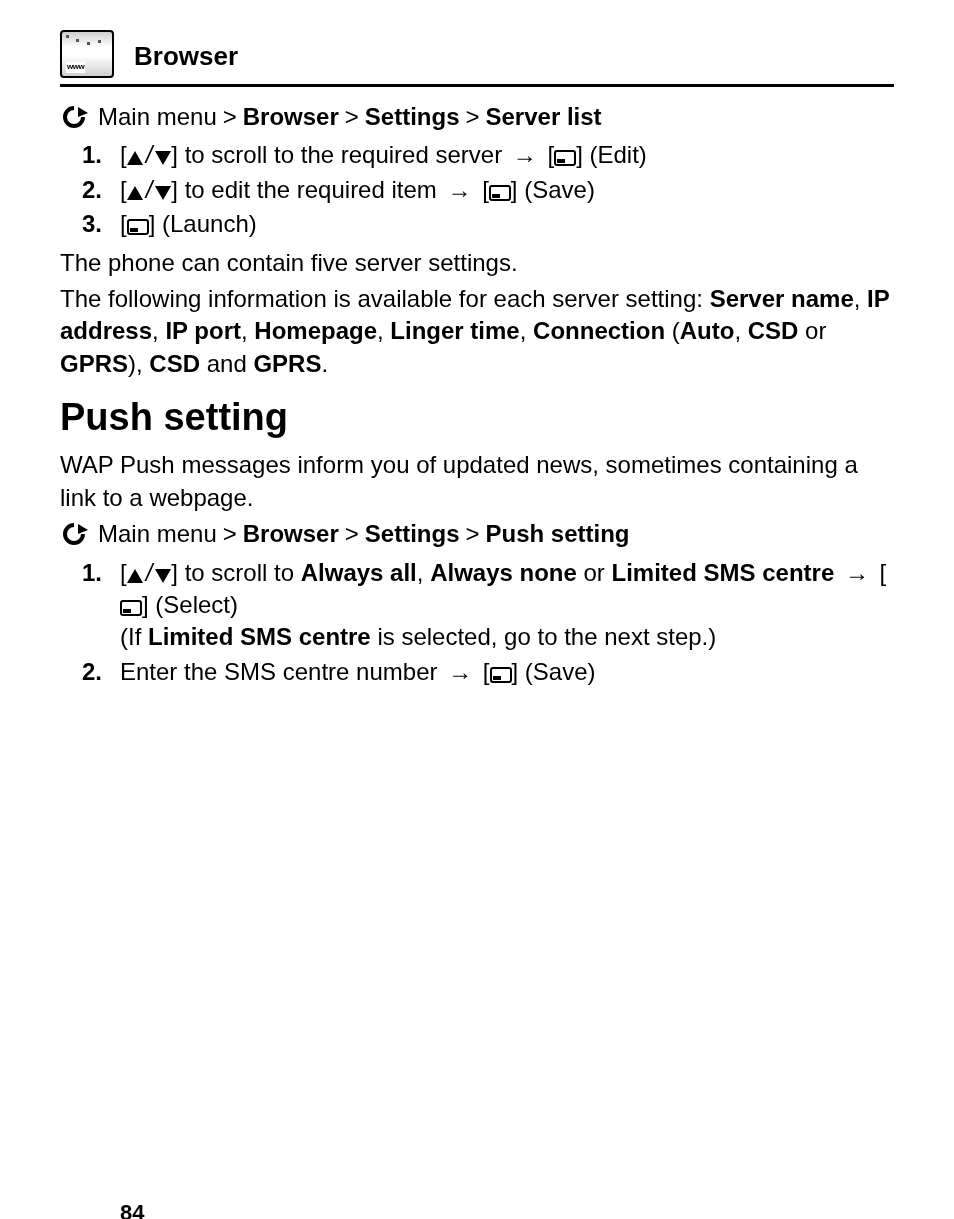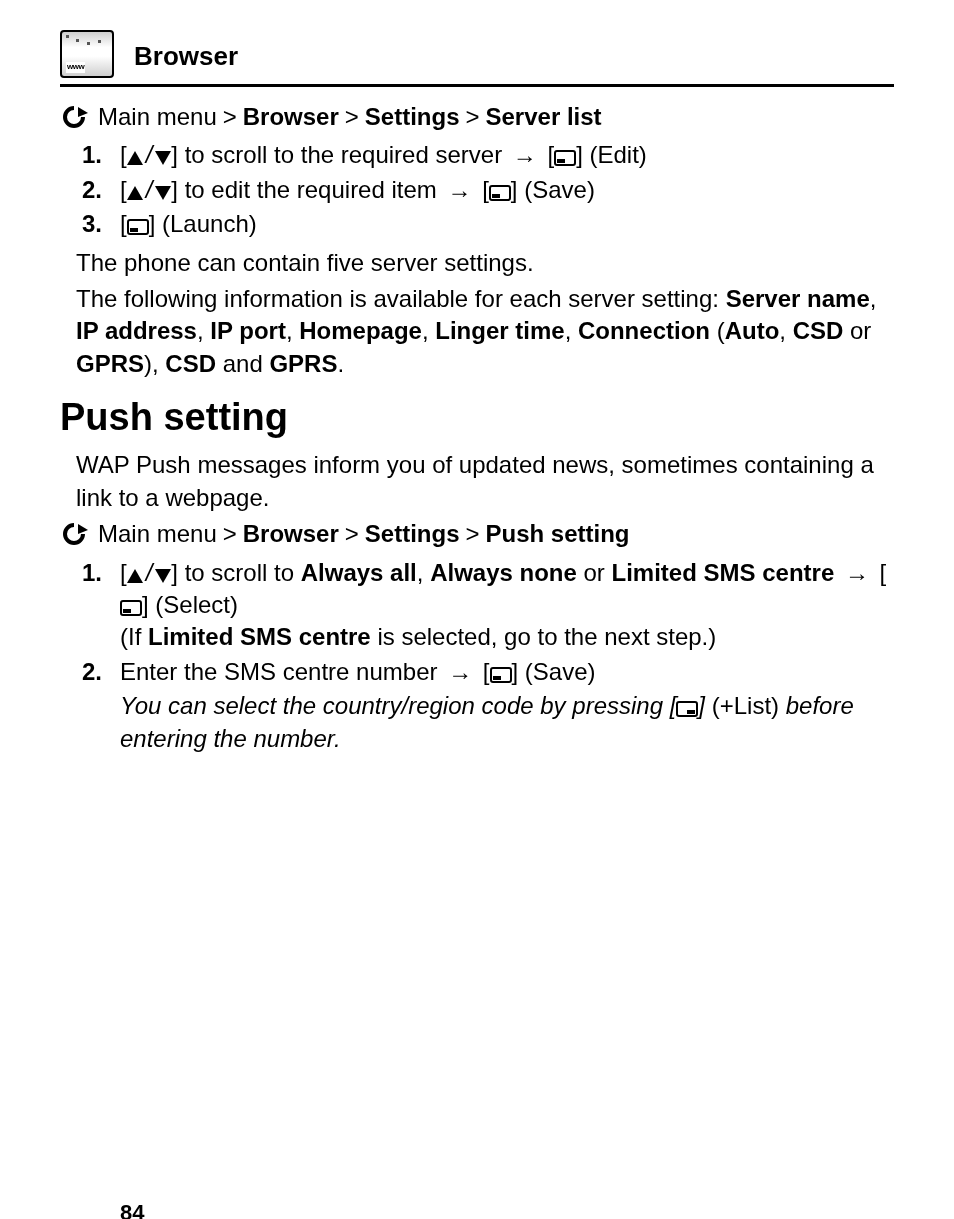--- a/index.html
+++ b/index.html
@@ -120,21 +120,21 @@
     margin: 0 4px;
   }
   .softkey {
     display: inline-block;
     vertical-align: -3px;
   }
   .softkey svg { display: block; }
 
   
   p.para {
-    margin: 4px 0 4px 16px;
+    margin: 4px 0 4px 0;
   }
 
   
   .note-box {
     border: 2px solid #000;
     padding: 10px 14px;
     margin: 18px 0 26px 0;
     font-size: 22px;
     line-height: 1.3;
   }
@@ -280,25 +280,19 @@
     </div>
   </div>
   <div class="step">
     <div class="step-num">2.</div>
     <div class="step-body">
       <span>Enter the SMS centre number</span>
       <span class="arrow">→</span><span> [</span><span class="softkey"><svg width="22" height="16">
               <rect x="1" y="1" width="20" height="14" rx="2" fill="none" stroke="#000" stroke-width="2"></rect>
               <rect x="3" y="9" width="8" height="4" fill="#000"></rect>
             </svg></span><span>] </span><span>(Save)</span>
-      <div class="step-note">
-        <span>You can select the country/region code by pressing</span><span> [</span><span class="softkey"><svg width="22" height="16">
-                <rect x="1" y="1" width="20" height="14" rx="2" fill="none" stroke="#000" stroke-width="2"></rect>
-                <rect x="11" y="9" width="8" height="4" fill="#000"></rect>
-              </svg></span><span>] </span><span style="font-style:normal">(+List)</span><span> before entering the number.</span>
-      </div>
     </div>
   </div>
 </div>
 
 <div class="page-num">84</div>
 
 </div>
 
 </body></html>

